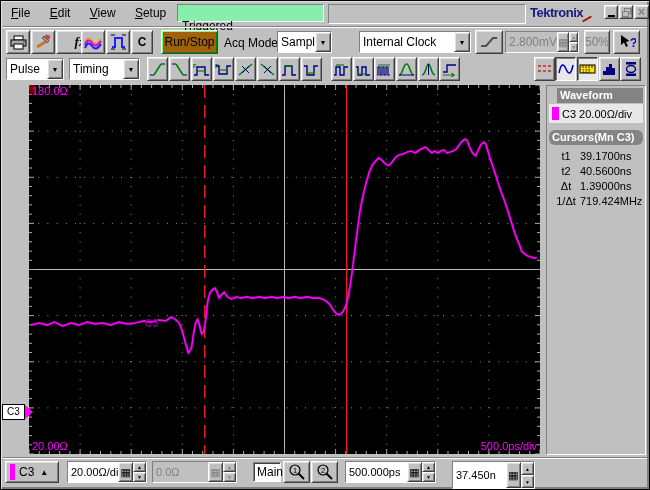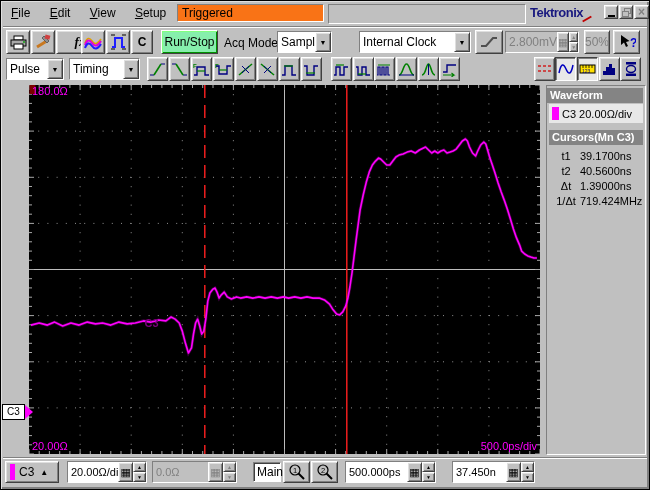--- a/index.html
+++ b/index.html
@@ -40,21 +40,21 @@
 <div id="app">
 
   <div class="abs" style="left:2px;top:2px;right:2px;height:22px;">
     <span class="menu-item"><u>F</u>ile</span>
     <span class="menu-item"><u>E</u>dit</span>
     <span class="menu-item"><u>V</u>iew</span>
     <span class="menu-item"><u>S</u>etup</span>
     <span class="menu-item"><u>U</u>tilities</span>
     <span class="menu-item"><u>H</u>elp</span>
 
-    <div class="abs bevel-in" style="left:174px;top:1px;width:147px;height:18px;background:#f97316;box-shadow:none;padding:1px 0 0 4px;box-sizing:border-box;">Triggered</div>
+    <div class="abs bevel-in" style="left:174px;top:1px;width:147px;height:18px;background:#86efac;box-shadow:none;padding:14px 0 0 4px;box-sizing:border-box;">Triggered</div>
     <div class="abs bevel-in" style="left:325px;top:1px;width:196px;height:18px;background:#c0c0c0;box-shadow:none;"></div>
 
     <div class="abs" style="left:527px;top:2px;width:72px;height:16px;font-weight:bold;font-size:13px;color:#19197f;letter-spacing:-0.5px;">
       <span>Tektronix</span>
       <div class="abs" style="left:52px;top:13px;width:10px;height:2px;background:#c00000;transform:rotate(-30deg);"></div>
     </div>
 
     <div class="abs bevel-out btn" style="left:601px;top:2px;width:14px;height:14px;">
       <div style="width:7px;height:2px;background:#000;margin-top:7px;"></div>
     </div>
@@ -98,21 +98,21 @@
   <div class="abs bevel-out btn" style="left:105px;top:29px;width:24px;height:24px;">
     <svg width="17" height="16" viewBox="0 0 17 16">
       <path d="M2 13 h3 v-9 h7 v9 h3" stroke="#2020ff" fill="none" stroke-width="2"></path>
       <path d="M1 1 h4 M12 1 h4 M1 15 h4 M12 15 h4" stroke="#000" stroke-width="1"></path>
     </svg>
   </div>
   <div class="abs bevel-out btn" style="left:130px;top:29px;width:22px;height:24px;font-weight:bold;">
     <span>C</span>
   </div>
 
-  <div class="abs bevel-out btn" style="left:160px;top:29px;width:57px;height:24px;background:#86efac;box-shadow:inset 1px 1px 0 #80ff80, inset -1px -1px 0 #009000;">
+  <div class="abs bevel-out btn" style="left:160px;top:29px;width:57px;height:24px;background:#a16207;box-shadow:inset 1px 1px 0 #80ff80, inset -1px -1px 0 #009000;">
     <span>Run/Stop</span>
   </div>
 
   <span class="abs" style="left:223px;top:35px;">Acq Mode</span>
   <div class="abs combo bevel-in" style="left:276px;top:30px;width:55px;height:22px;">
     <div class="val">Sample</div>
     <div class="drop bevel-out btn">▼</div>
   </div>
 
   <span class="abs" style="left:335px;top:35px;margin-left:36px;">Trig</span>
@@ -486,26 +486,26 @@
     <div class="gratlabel" style="left:3px;bottom:2px;">20.00Ω</div>
     <div class="gratlabel" style="right:3px;bottom:2px;">500.0ps/div</div>
   </div>
 
   <div class="abs" style="left:1px;top:403px;width:34px;height:16px;">
     <div class="abs" style="left:0;top:0;width:21px;height:14px;background:#fff;border:1px solid #000;font-size:10px;text-align:center;line-height:14px;">C3</div>
     <div class="abs" style="left:23px;top:1px;width:0;height:0;border-left:8px solid #ff00ff;border-top:7px solid transparent;border-bottom:7px solid transparent;"></div>
   </div>
 
   <div class="abs" style="left:545px;top:84px;width:100px;height:370px;border:1px solid;border-color:#808080 #ffffff #ffffff #808080;box-sizing:border-box;">
-    <div class="abs hdrbar" style="left:0;top:2px;right:2px;height:15px;">Waveform</div>
+    <div class="abs hdrbar" style="left:10px;top:2px;right:2px;height:15px;">Waveform</div>
     <div class="abs" style="left:2px;top:18px;right:2px;height:19px;background:#e8e8e8;display:flex;align-items:center;">
       <div style="width:7px;height:13px;background:#ff00ff;margin:0 3px;"></div>
       <span style="font-size:11px;">C3 20.00Ω/div</span>
     </div>
-    <div class="abs hdrbar" style="left:2px;top:44px;right:2px;height:15px;">Cursors(Mn  C3)</div>
+    <div class="abs hdrbar" style="left:2px;top:44px;right:2px;height:15px;border-radius:6px;">Cursors(Mn  C3)</div>
     <div class="abs" style="left:2px;top:62px;right:2px;text-align:center;">
       <div class="ro-row">
         <span class="ro-name">t1</span>
         <span>39.1700ns</span>
       </div>
       <div class="ro-row">
         <span class="ro-name">t2</span>
         <span>40.5600ns</span>
       </div>
       <div class="ro-row">
@@ -564,21 +564,21 @@
 
   <div class="abs grp bevel-in" style="left:344px;top:460px;width:91px;height:22px;">
     <div class="txt field" style="font-size:11px;">500.000ps</div>
     <div class="pad bevel-out btn">▦</div>
     <div class="spin">
       <div class="sbtn bevel-out">▲</div>
       <div class="sbtn bevel-out">▼</div>
     </div>
   </div>
 
-  <div class="abs grp bevel-in" style="left:451px;top:460px;width:83px;height:22px;">
+  <div class="abs grp bevel-in" style="left:451px;top:460px;width:83px;height:28px;">
     <div class="txt field" style="font-size:11px;">37.450n</div>
     <div class="pad bevel-out btn">▦</div>
     <div class="spin">
       <div class="sbtn bevel-out">▲</div>
       <div class="sbtn bevel-out">▼</div>
     </div>
   </div>
 
 </div>
 

